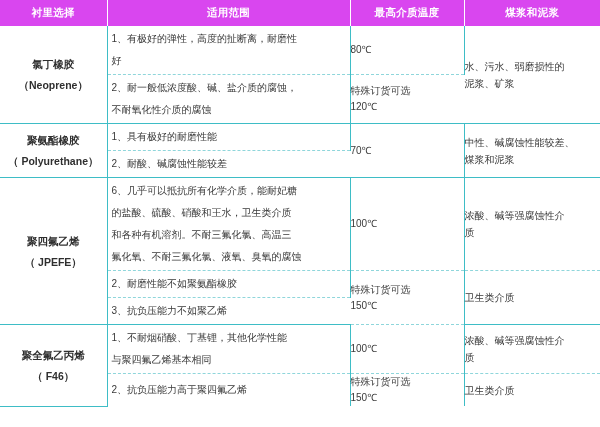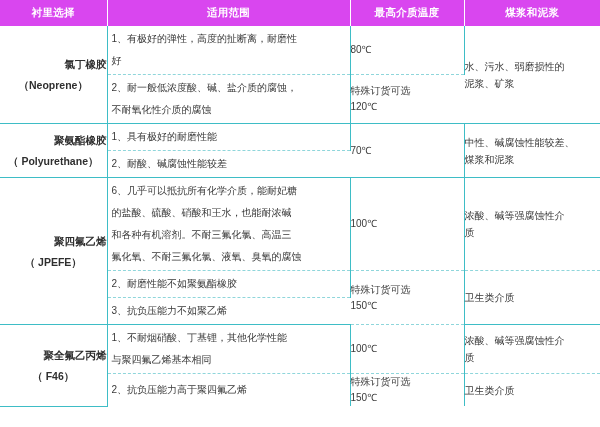--- a/index.html
+++ b/index.html
@@ -62,21 +62,21 @@
   tbody tr:last-child td { border-bottom: none; }
 
   td.name-cell {
     text-align: center;
     font-weight: bold;
     color: #2f2f2f;
     font-size: 10.5px;
     padding: 2px 4px;
     border-left: none;
   }
-  td.name-cell .nm { display: block; text-align: right; }
+  td.name-cell .nm { display: block; }
   td.name-cell .en { display: block; margin-top: 3px; }
 
   td.prop-cell {
     padding: 5px 9px 5px 9px;
     text-align: left;
     color: #3a3a3a;
   }
   td.prop-cell p {
     margin: 4px;
     padding: 0;
@@ -170,21 +170,21 @@
         </td>
       </tr>
 
       <tr>
         <td class="name-cell" rowspan="3">
           <span class="nm">聚四氟乙烯</span>
           <span class="en">（ JPEFE）</span>
         </td>
         <td class="prop-cell dashed-bottom">
           <p>6、几乎可以抵抗所有化学介质，能耐妃糖</p>
-          <p>的盐酸、硫酸、硝酸和王水，也能耐浓碱</p>
+          <p>的盐酸、硫酸、硝酸和王水，卫生类介质</p>
           <p>和各种有机溶剂。不耐三氟化氯、高温三</p>
           <p>氟化氧、不耐三氟化氯、液氧、臭氧的腐蚀</p>
         </td>
         <td class="temp-cell dashed-bottom">
           <span class="t-line">100℃</span>
         </td>
         <td class="scope-cell dashed-bottom">
           <div>浓酸、碱等强腐蚀性介</div>
           <div>质</div>
         </td>

